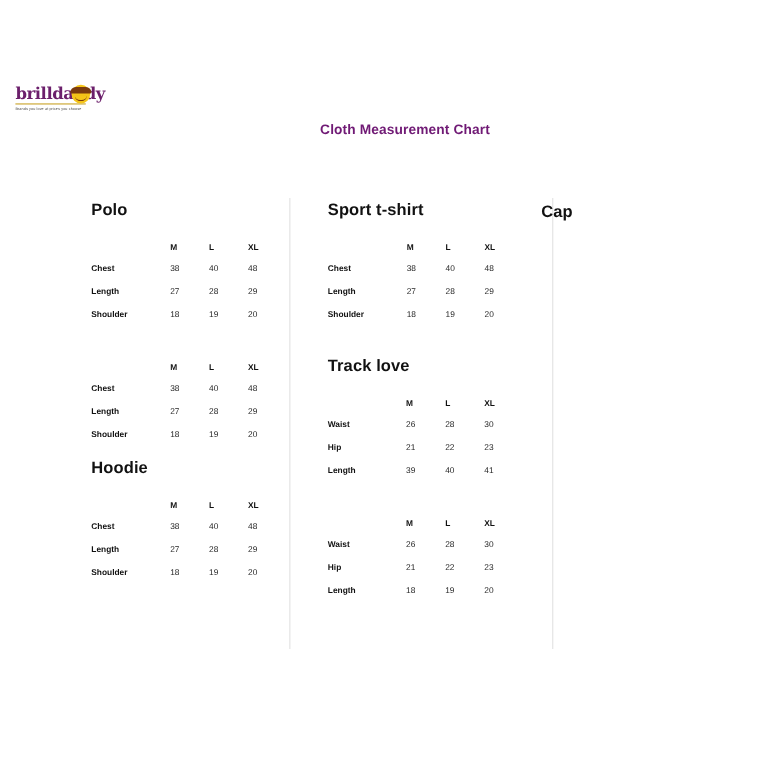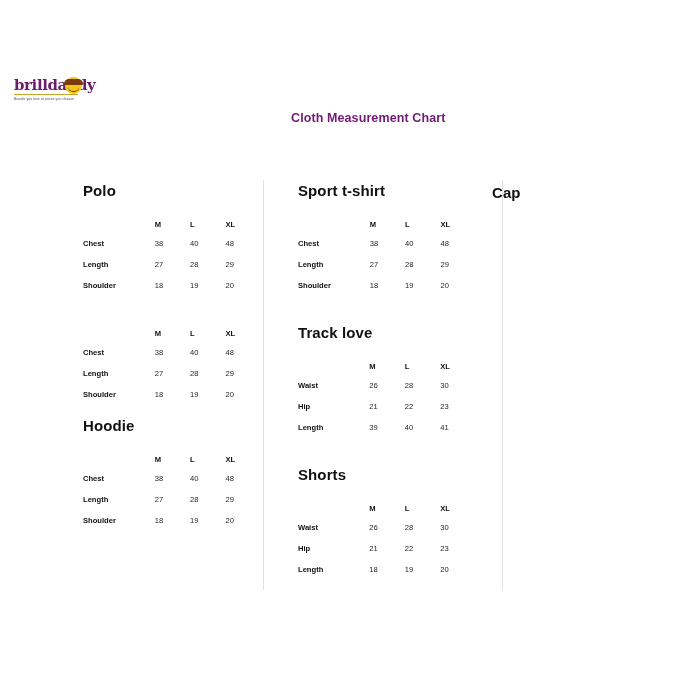--- a/index.html
+++ b/index.html
@@ -321,21 +321,20 @@
         <td class="rowlabel">Length</td>
         <td class="val">39</td>
         <td class="val">40</td>
         <td class="val">41</td>
       </tr>
     </tbody>
       </table>
   </div>
 
   <div class="block" style="margin-top:28px">
-    <div class="block-title">Shorts</div>
     <table class="sz">
       <tbody>
           <tr class="head">
         <th class="rowlabel"></th>
         <th class="size-h">M</th>
         <th class="size-h">L</th>
         <th class="size-h">XL</th>
       </tr>
       <tr>
         <td class="rowlabel">Waist</td>

